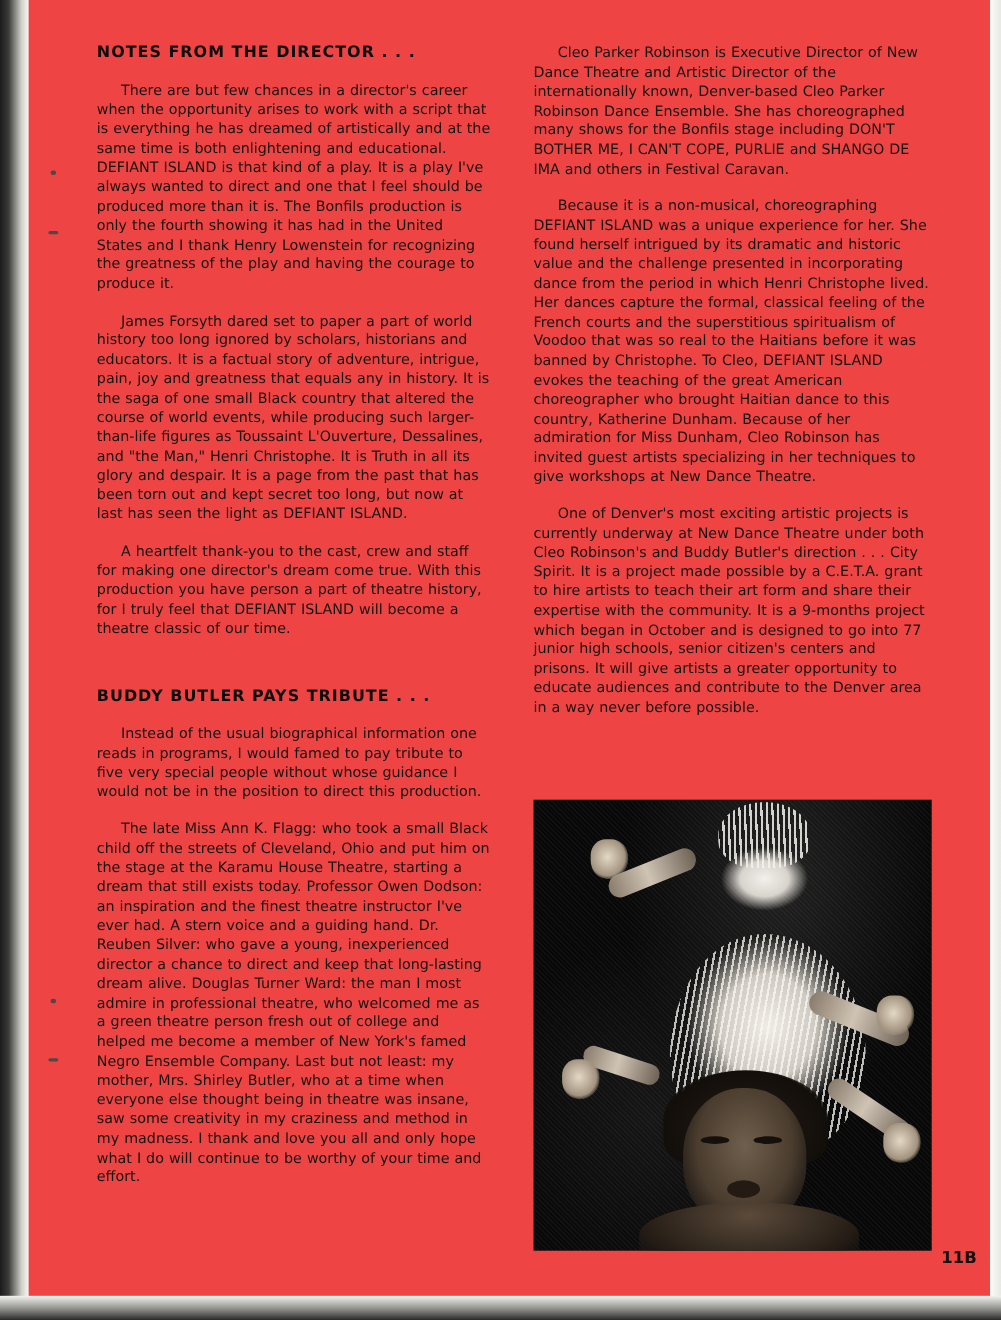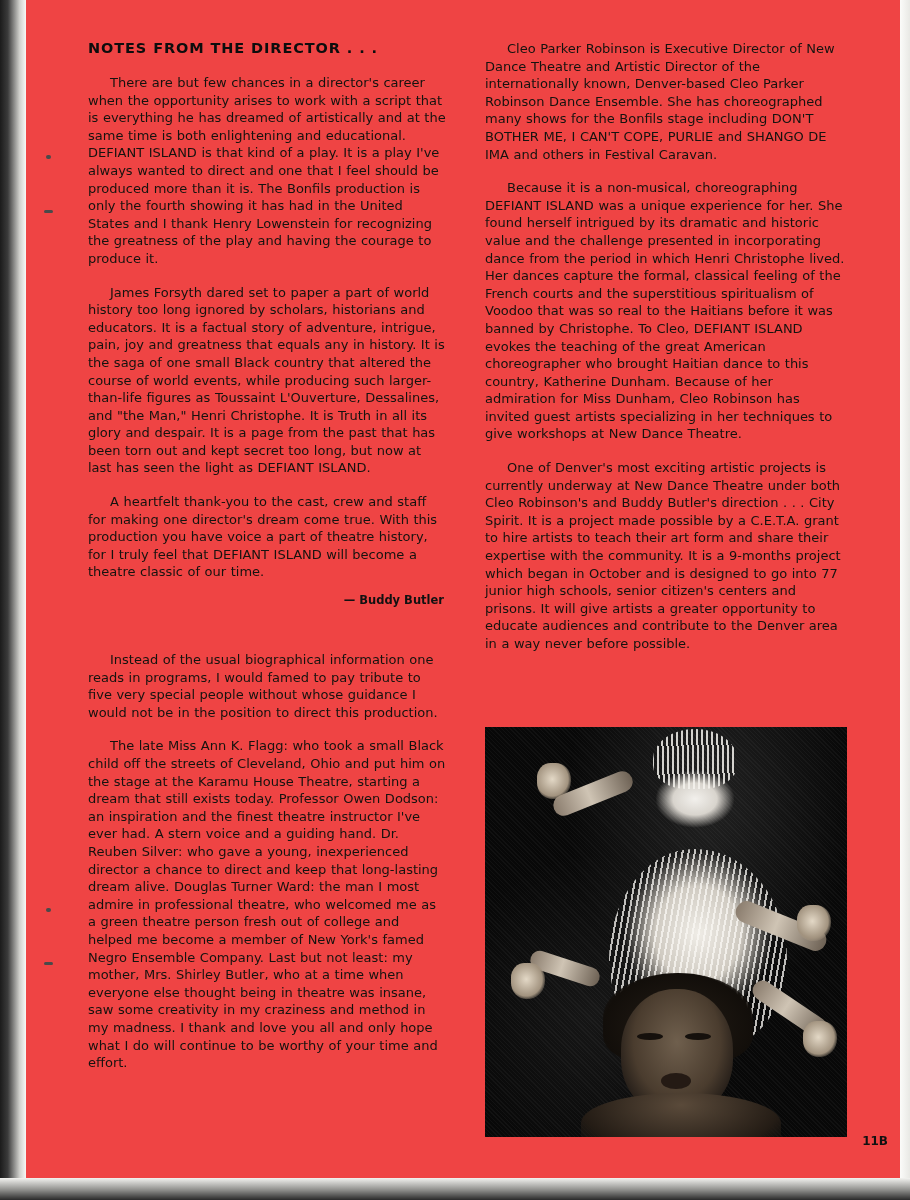--- a/index.html
+++ b/index.html
@@ -186,21 +186,21 @@
     left: 96px; top: 366px;
     width: 200px; height: 60px;
     background: radial-gradient(ellipse at 50% 20%, #5a4a3a 0%, #241c15 70%, rgba(0,0,0,0) 90%);
     border-radius: 50% 50% 0 0;
   }
 
   .page-num {
     position: absolute;
     right: 22px;
     top: 1134px;
-    font-size: 12px;
+    font-size: 15px;
     font-weight: bold;
     color: #111;
     font-family: "DejaVu Sans", sans-serif;
   }
 </style>
 </head>
 <body>
 
 <div class="page">
 
@@ -214,26 +214,26 @@
     <span style="left:46px; top:908px; width:5px; height:4px;"></span>
     <span style="left:44px; top:962px; width:9px; height:3px;"></span>
   </div>
 
   <div class="col col-left">
 
     <h2 class="sec-title">NOTES FROM THE DIRECTOR . . .</h2>
 
     <p class="body">There are but few chances in a director's career when the opportunity arises to work with a script that is everything he has dreamed of artistically and at the same time is both enlightening and educational. DEFIANT ISLAND is that kind of a play. It is a play I've always wanted to direct and one that I feel should be produced more than it is. The Bonfils production is only the fourth showing it has had in the United States and I thank Henry Lowenstein for recognizing the greatness of the play and having the courage to produce it.</p>
     <p class="body">James Forsyth dared set to paper a part of world history too long ignored by scholars, historians and educators. It is a factual story of adventure, intrigue, pain, joy and greatness that equals any in history. It is the saga of one small Black country that altered the course of world events, while producing such larger-than-life figures as Toussaint L'Ouverture, Dessalines, and "the Man," Henri Christophe. It is Truth in all its glory and despair. It is a page from the past that has been torn out and kept secret too long, but now at last has seen the light as DEFIANT ISLAND.</p>
-    <p class="body">A heartfelt thank-you to the cast, crew and staff for making one director's dream come true. With this production you have voice a part of theatre history, for I truly feel that DEFIANT ISLAND will become a theatre classic of our time.</p>
-
-    <div class="signature">— Buddy Butler</div>
+    <p class="body">A heartfelt thank-you to the cast, crew and staff for making one director's dream come true. With this production you have person a part of theatre history, for I truly feel that DEFIANT ISLAND will become a theatre classic of our time.</p>
+
 
     <div class="block-gap"></div>
 
+    <h2 class="sec-title second">BUDDY BUTLER PAYS TRIBUTE . . .</h2>
 
     <p class="body">Instead of the usual biographical information one reads in programs, I would famed to pay tribute to five very special people without whose guidance I would not be in the position to direct this production.</p>
     <p class="body">The late Miss Ann K. Flagg: who took a small Black child off the streets of Cleveland, Ohio and put him on the stage at the Karamu House Theatre, starting a dream that still exists today. Professor Owen Dodson: an inspiration and the finest theatre instructor I've ever had. A stern voice and a guiding hand. Dr. Reuben Silver: who gave a young, inexperienced director a chance to direct and keep that long-lasting dream alive. Douglas Turner Ward: the man I most admire in professional theatre, who welcomed me as a green theatre person fresh out of college and helped me become a member of New York's famed Negro Ensemble Company. Last but not least: my mother, Mrs. Shirley Butler, who at a time when everyone else thought being in theatre was insane, saw some creativity in my craziness and method in my madness. I thank and love you all and only hope what I do will continue to be worthy of your time and effort.</p>
   </div>
 
   <div class="col col-right">
 
     <p class="body">Cleo Parker Robinson is Executive Director of New Dance Theatre and Artistic Director of the internationally known, Denver-based Cleo Parker Robinson Dance Ensemble. She has choreographed many shows for the Bonfils stage including DON'T BOTHER ME, I CAN'T COPE, PURLIE and SHANGO DE IMA and others in Festival Caravan.</p>
     <p class="body">Because it is a non-musical, choreographing DEFIANT ISLAND was a unique experience for her. She found herself intrigued by its dramatic and historic value and the challenge presented in incorporating dance from the period in which Henri Christophe lived. Her dances capture the formal, classical feeling of the French courts and the superstitious spiritualism of Voodoo that was so real to the Haitians before it was banned by Christophe. To Cleo, DEFIANT ISLAND evokes the teaching of the great American choreographer who brought Haitian dance to this country, Katherine Dunham. Because of her admiration for Miss Dunham, Cleo Robinson has invited guest artists specializing in her techniques to give workshops at New Dance Theatre.</p>
     <p class="body">One of Denver's most exciting artistic projects is currently underway at New Dance Theatre under both Cleo Robinson's and Buddy Butler's direction . . . City Spirit. It is a project made possible by a C.E.T.A. grant to hire artists to teach their art form and share their expertise with the community. It is a 9-months project which began in October and is designed to go into 77 junior high schools, senior citizen's centers and prisons. It will give artists a greater opportunity to educate audiences and contribute to the Denver area in a way never before possible.</p>

